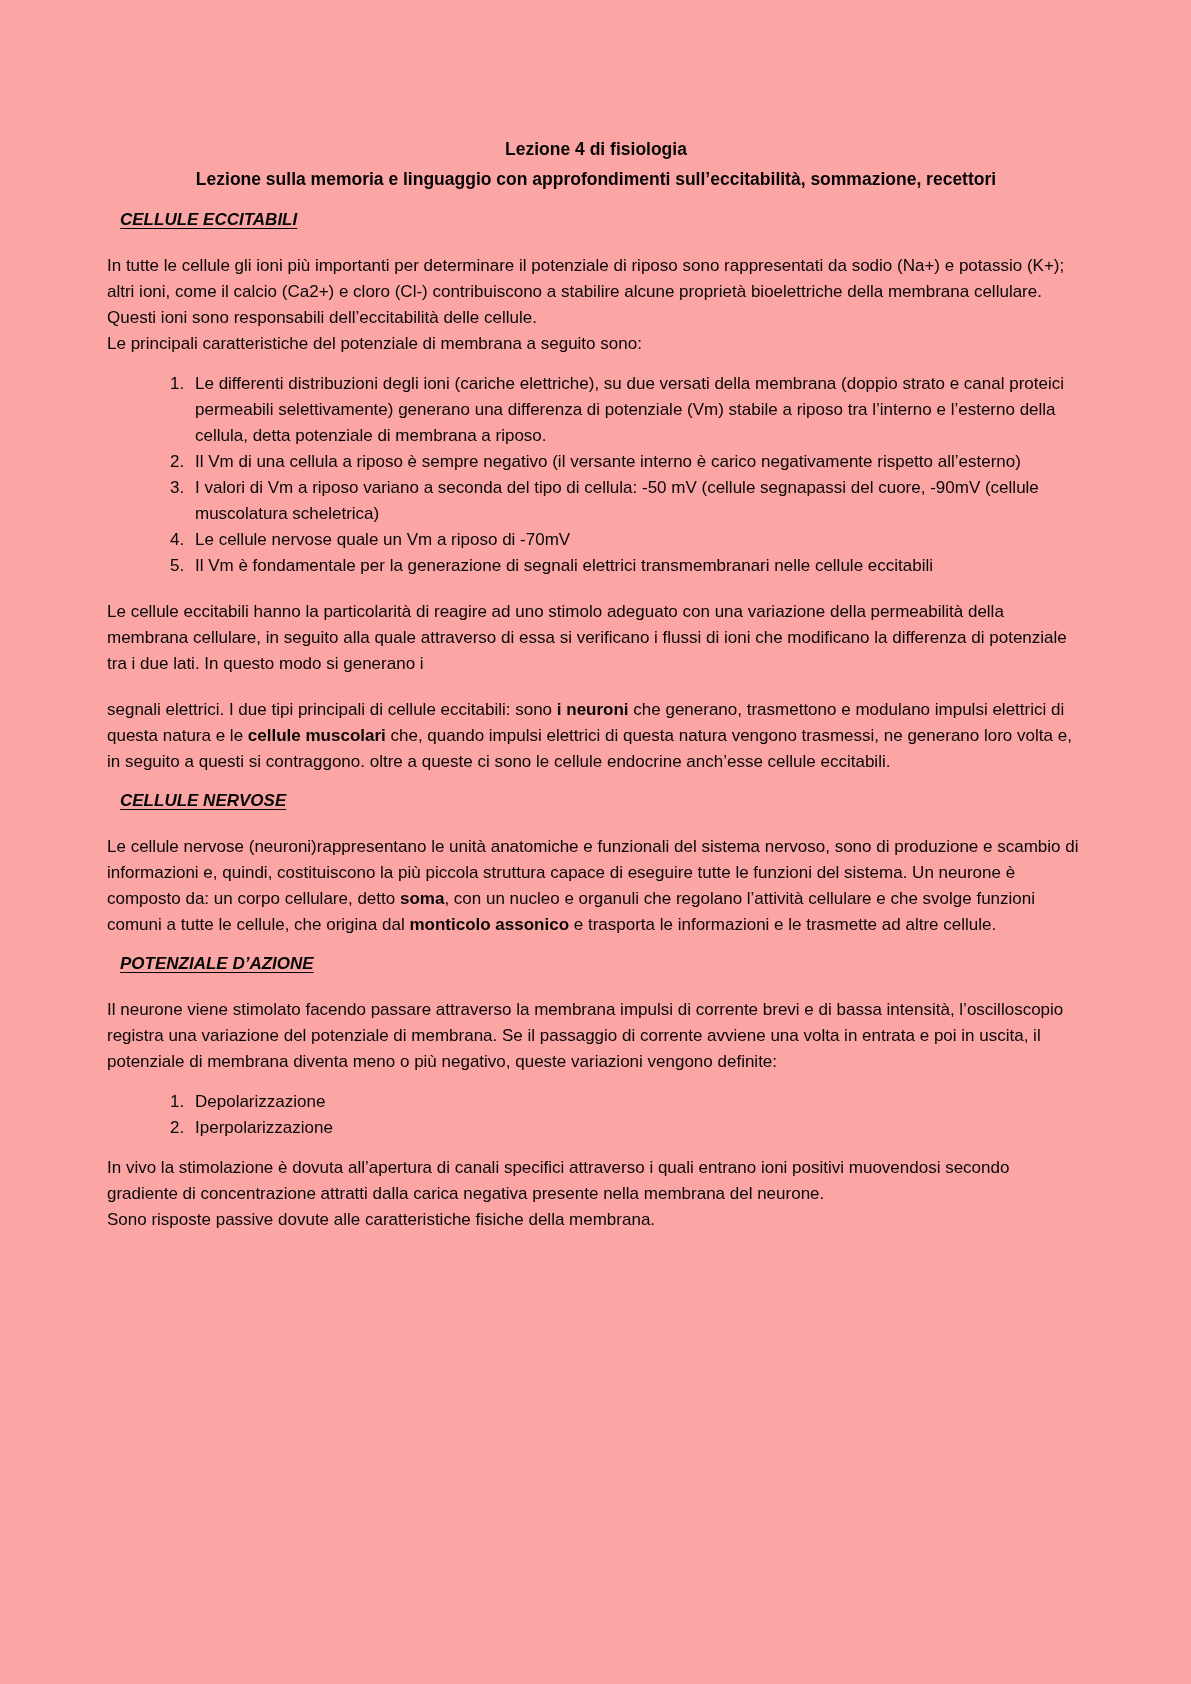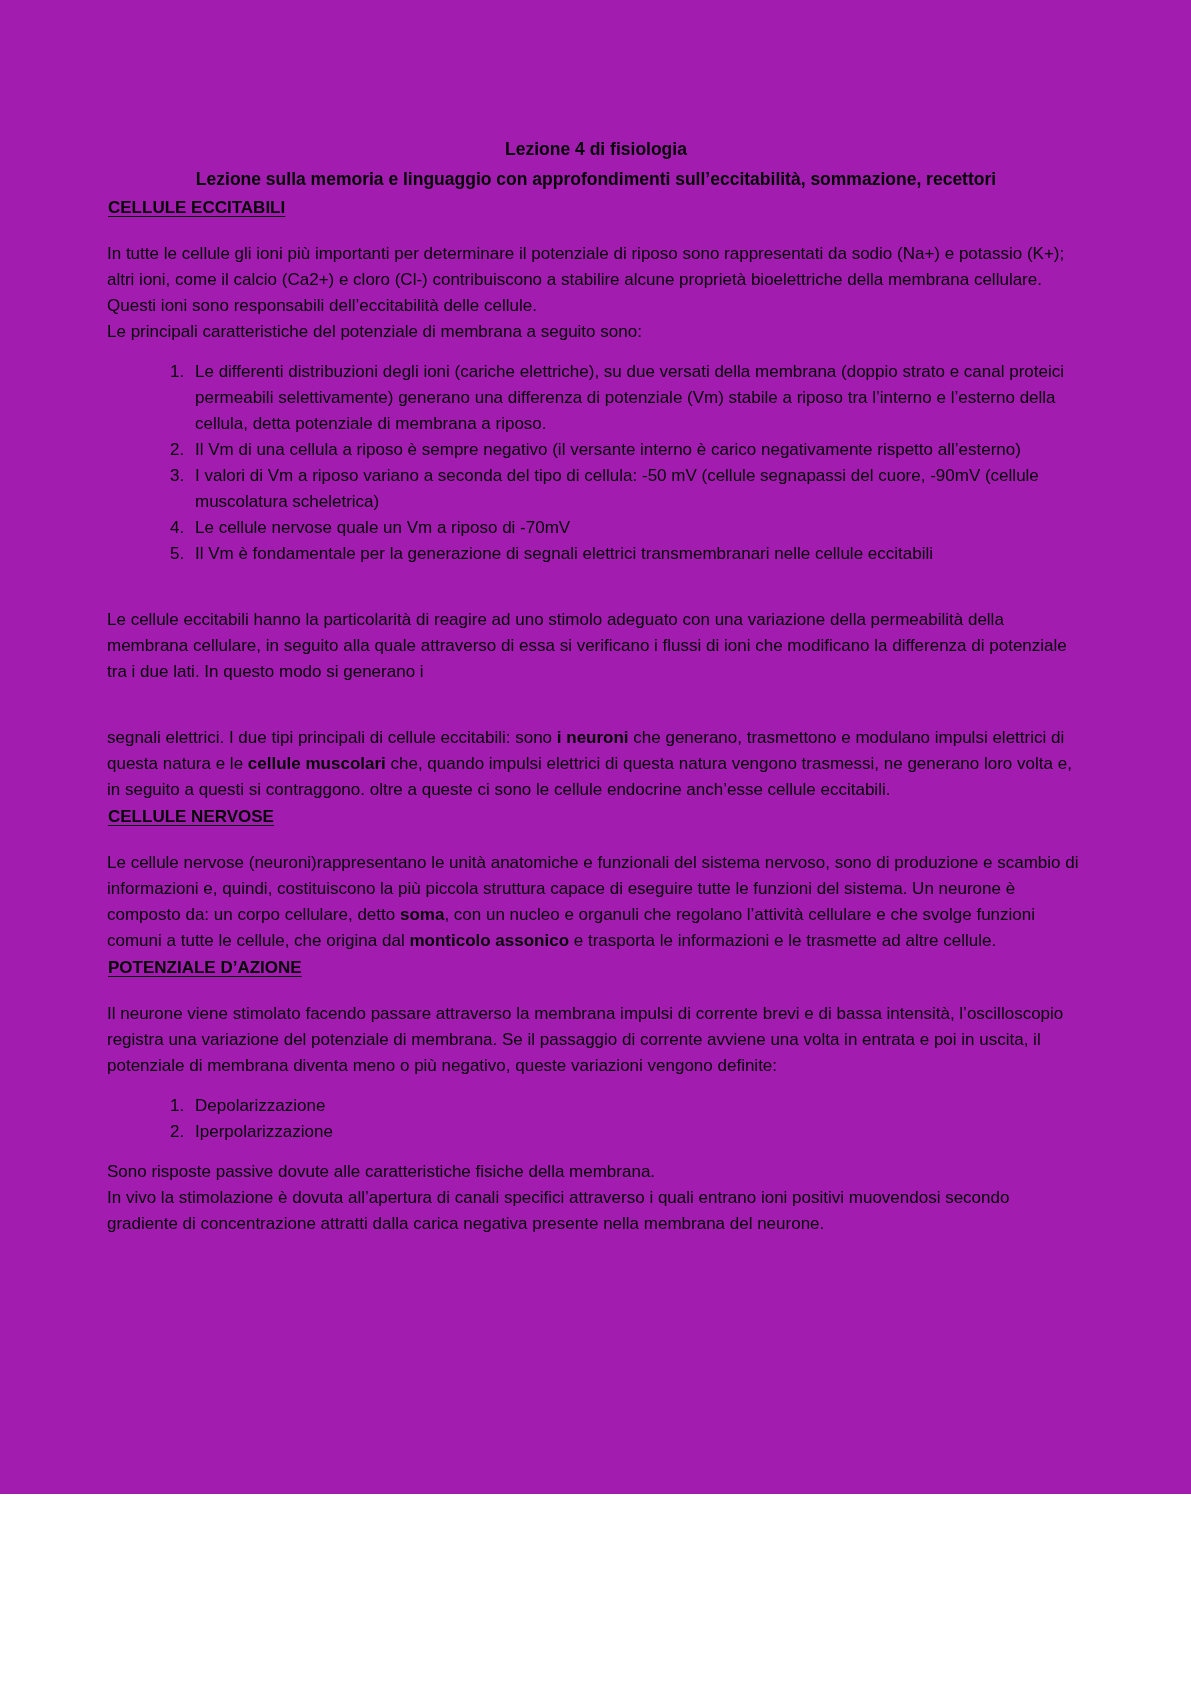--- a/index.html
+++ b/index.html
@@ -1,45 +1,46 @@
 <!DOCTYPE html>
 <html lang="it"><head>
 <meta charset="utf-8">
 <style>
   html,body { margin:0; padding:0; background:#ffffff; }
   .page {
     position: relative;
     width: 1191px;
-    height: 1494px;
+    height: 1684px;
     margin: 0 auto;
-    background: #a21caf;
+    background: #fca5a5;
     box-sizing: border-box;
     padding: 134px 106px 40px 107px;
     font-family: "Liberation Sans", sans-serif;
     font-size: 17px;
     line-height: 26px;
     color: #070707;
     overflow: hidden;
   }
   .title-block { text-align: center; font-weight: 700; font-size: 17.5px; }
   .title-line { line-height: 30px; }
   h2.section-heading {
     font-size: 17px;
     line-height: 26px;
-    margin: 1px;
+    margin: 13px;
     font-weight: 700;
     text-decoration: underline;
     text-underline-offset: 3px;
+    font-style: italic;
   }
   p { margin: 0; }
   .b { font-weight: 700; }
   .mt-heading-first { margin-top: 60px; }
   .mt-heading { margin-top: 48px; }
   .mt-after-heading { margin-top: 20px; }
-  .mt-blank { margin-top: 40px; }
+  .mt-blank { margin-top: 20px; }
   ol.num-list {
     margin: 14px;
     padding-left: 68px;
     list-style-type: decimal;
   }
   ol.num-list li { padding-left: 6px; }
 </style>
 </head>
 <body>
 
@@ -73,16 +74,16 @@
 
   <h2 class="section-heading mt-heading">POTENZIALE D’AZIONE</h2>
 
   <p class="mt-after-heading">Il neurone viene stimolato facendo passare attraverso la membrana impulsi di corrente brevi e di bassa intensità, l’oscilloscopio registra una variazione del potenziale di membrana. Se il passaggio di corrente avviene una volta in entrata e poi in uscita, il potenziale di membrana diventa meno o più negativo, queste variazioni vengono definite:</p>
 
   <ol class="num-list">
     <li>Depolarizzazione</li>
     <li>Iperpolarizzazione</li>
   </ol>
 
+  <p>In vivo la stimolazione è dovuta all’apertura di canali specifici attraverso i quali entrano ioni positivi muovendosi secondo gradiente di concentrazione attratti dalla carica negativa presente nella membrana del neurone.</p>
   <p>Sono risposte passive dovute alle caratteristiche fisiche della membrana.</p>
-  <p>In vivo la stimolazione è dovuta all’apertura di canali specifici attraverso i quali entrano ioni positivi muovendosi secondo gradiente di concentrazione attratti dalla carica negativa presente nella membrana del neurone.</p>
 
 </div>
 
 </body></html>

